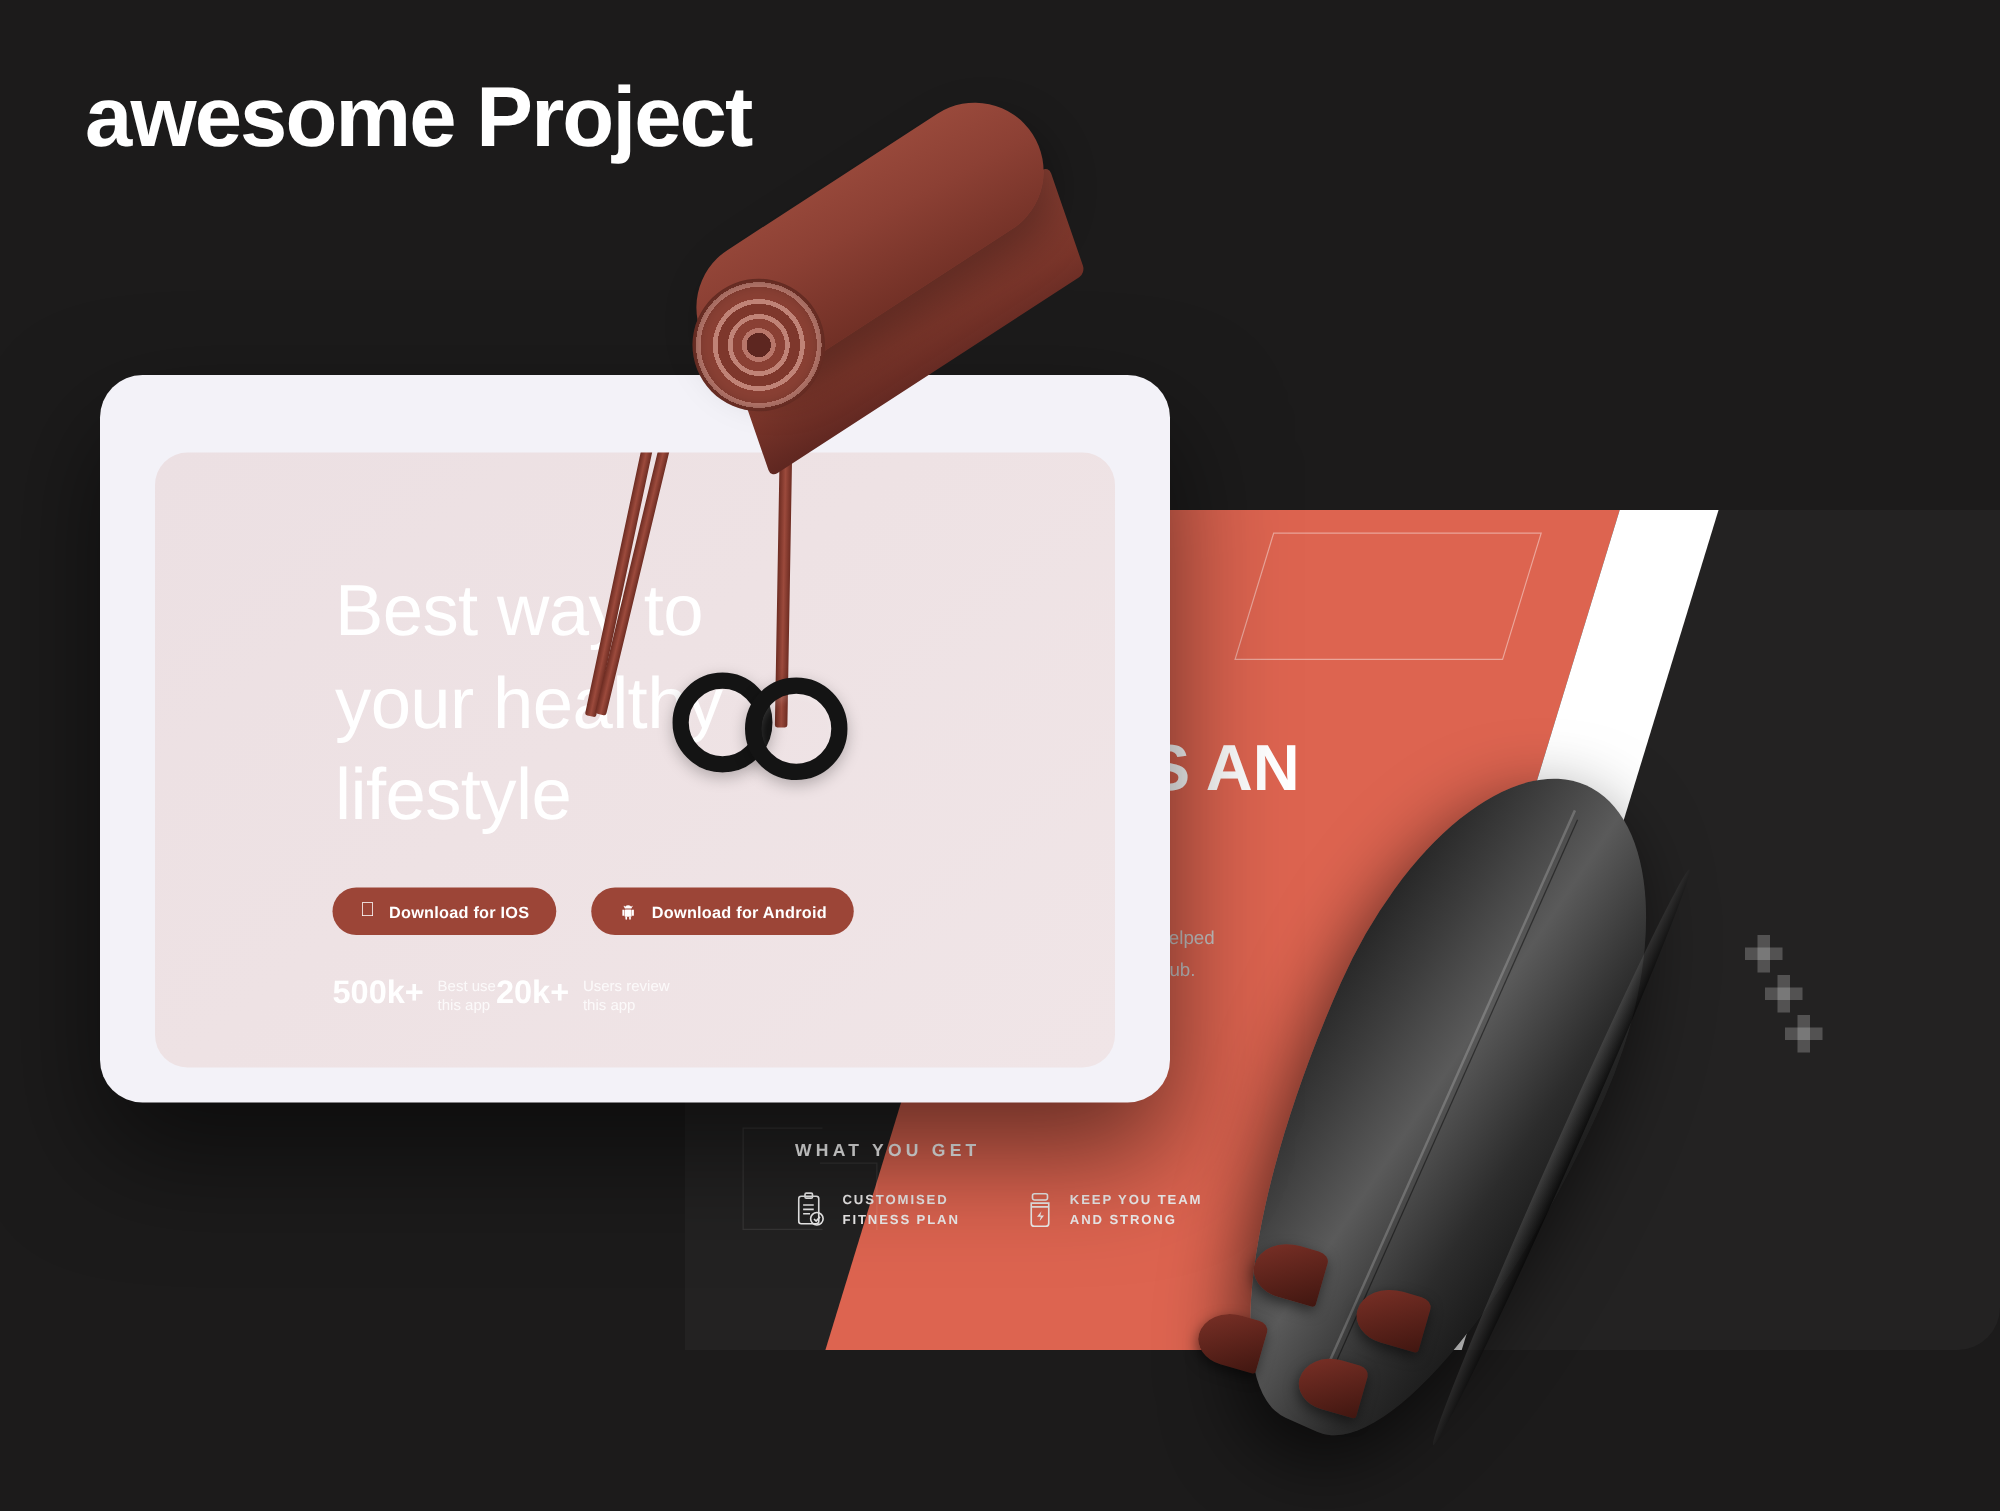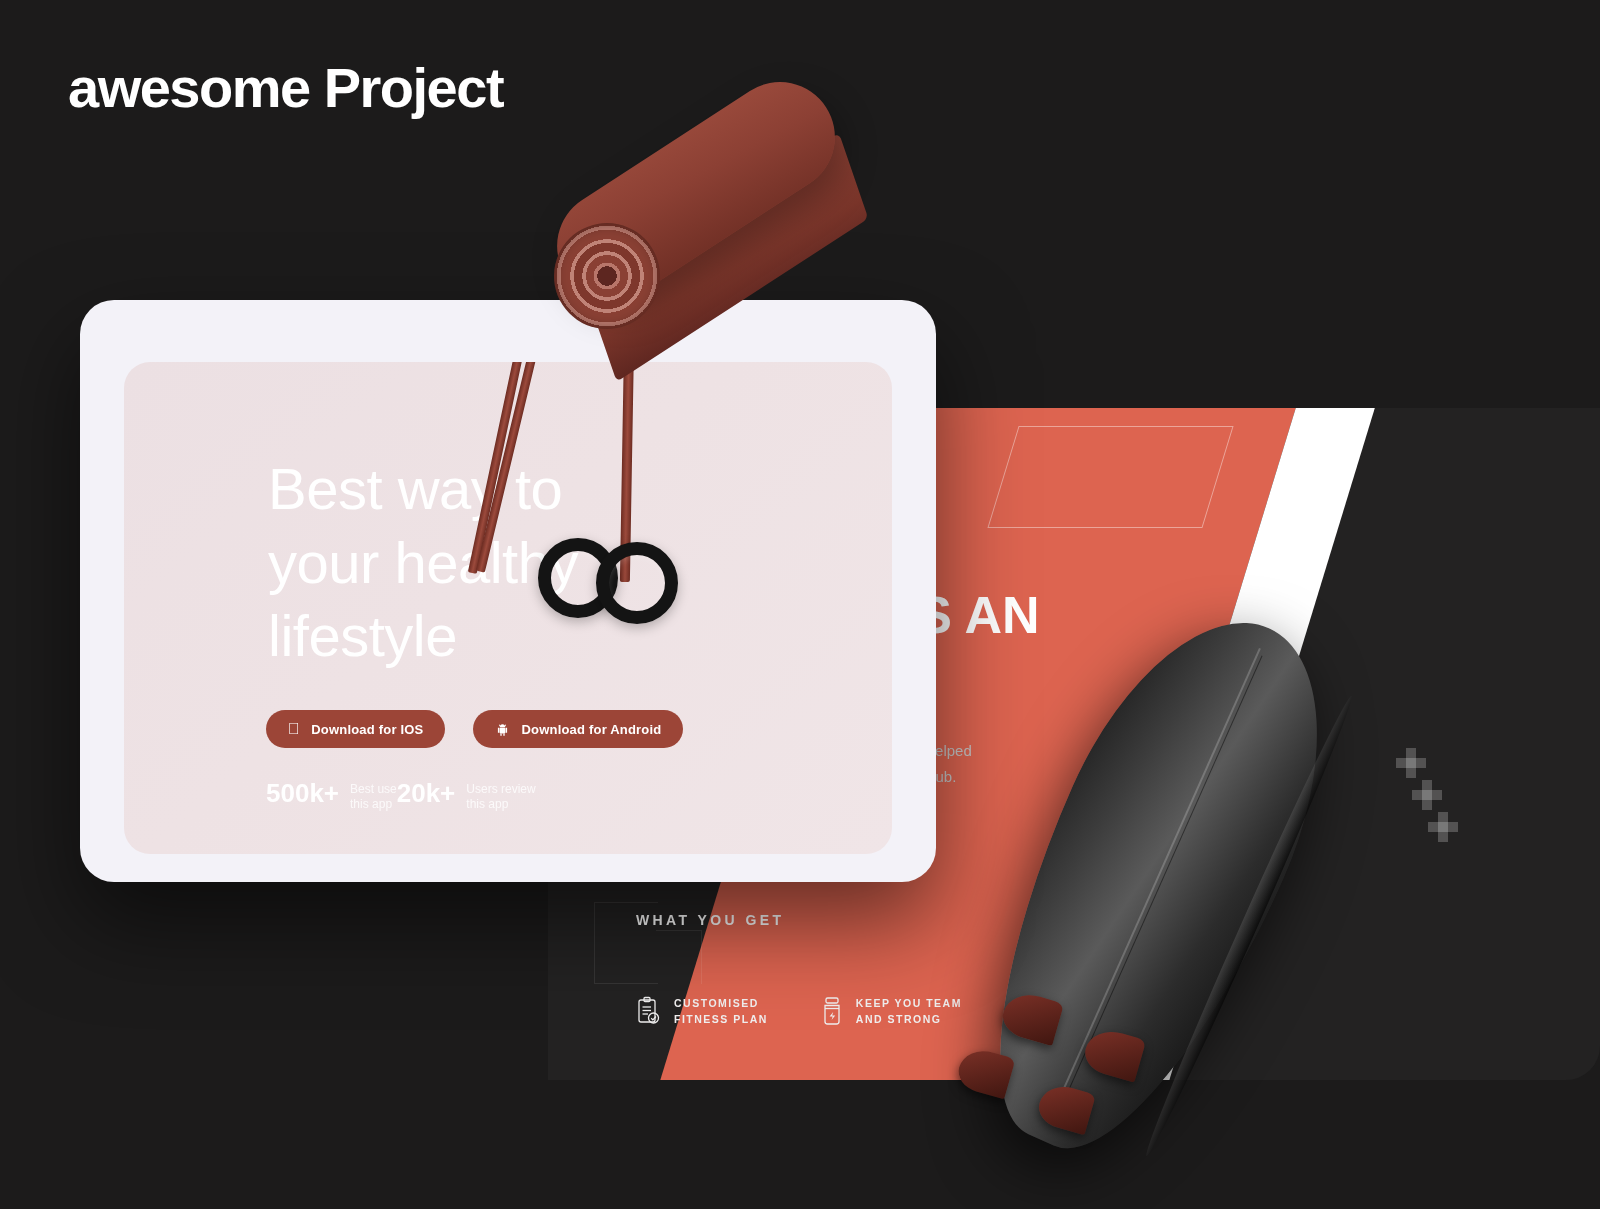--- a/index.html
+++ b/index.html
@@ -14,21 +14,21 @@
   
   .headline {
     position:absolute; left:68px; top:58px; z-index:60;
     line-height:1.06; letter-spacing:-1.5px;
   }
   .headline .l1 {
     display:block; font-size:64px; font-weight:bold;
     color:#dd6450;
   }
   .headline .l2 {
-    display:block; font-size:56px; font-weight:bold;
+    display:block; font-size:68px; font-weight:bold;
     color:#ffffff;
   }
 
   
   .site-panel {
     position:absolute; left:548px; top:408px;
     width:1052px; height:672px;
     background:#232222;
     border-radius:0 0 34px 0;
     overflow:hidden;
@@ -130,24 +130,24 @@
     position:absolute; left:300px; top:330px;
     font-size:15px; color:#c9c6c6; line-height:1.75; z-index:15;
   }
 
   
   .wyg {
     position:absolute; left:88px; top:504px; z-index:18;
   }
   .wyg-title {
     font-size:14px; font-weight:bold; color:#ffffff;
-    letter-spacing:3.4px; margin-bottom:40px;
+    letter-spacing:3.4px; margin-bottom:24px;
   }
   .wyg-row { display:flex; gap:52px; }
-  .wyg-item { display:flex; align-items:center; gap:12px;margin-top:27px; }
+  .wyg-item { display:flex; align-items:center; gap:12px; }
   .wyg-item .txt {
     font-size:10.5px; font-weight:bold; color:#f0eeee;
     letter-spacing:1.5px; line-height:1.55; white-space:pre-line;
   }
   .wyg-ghost1 {
     position:absolute; left:-40px; top:-90px;
     width:190px; height:28px;
     border:1px solid rgba(255,255,255,.11);
   }
   .wyg-ghost2 {

